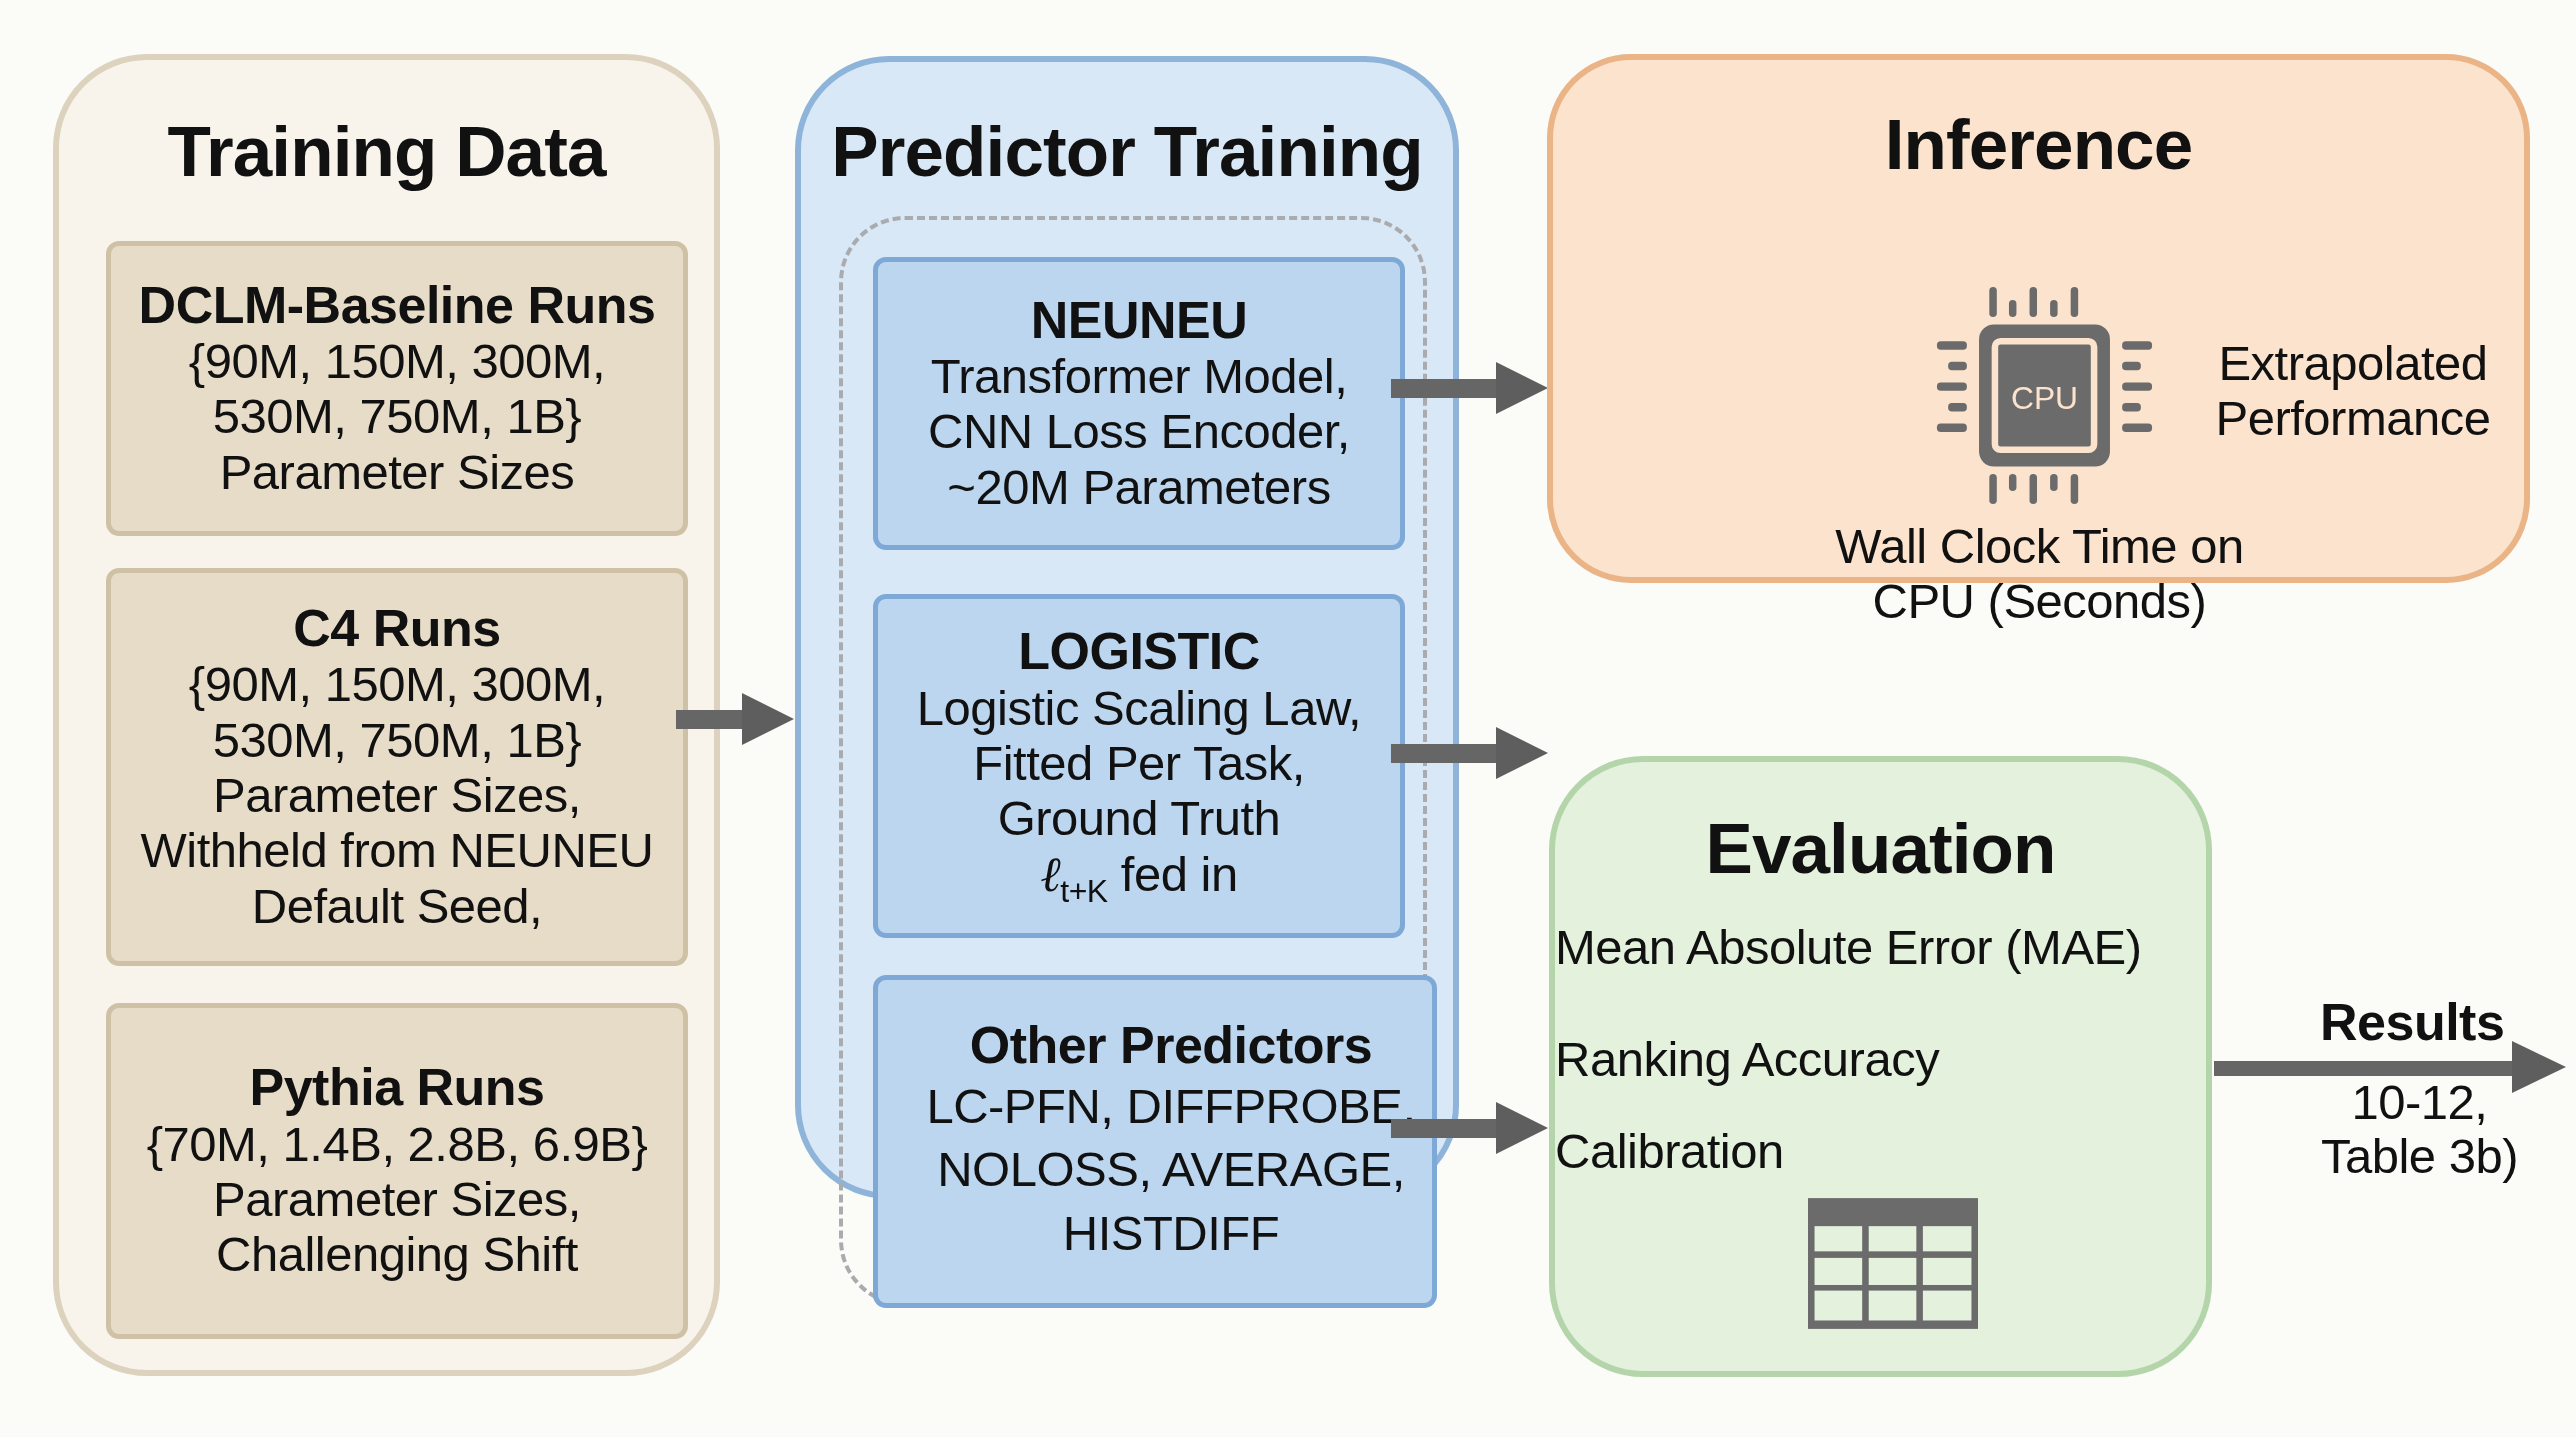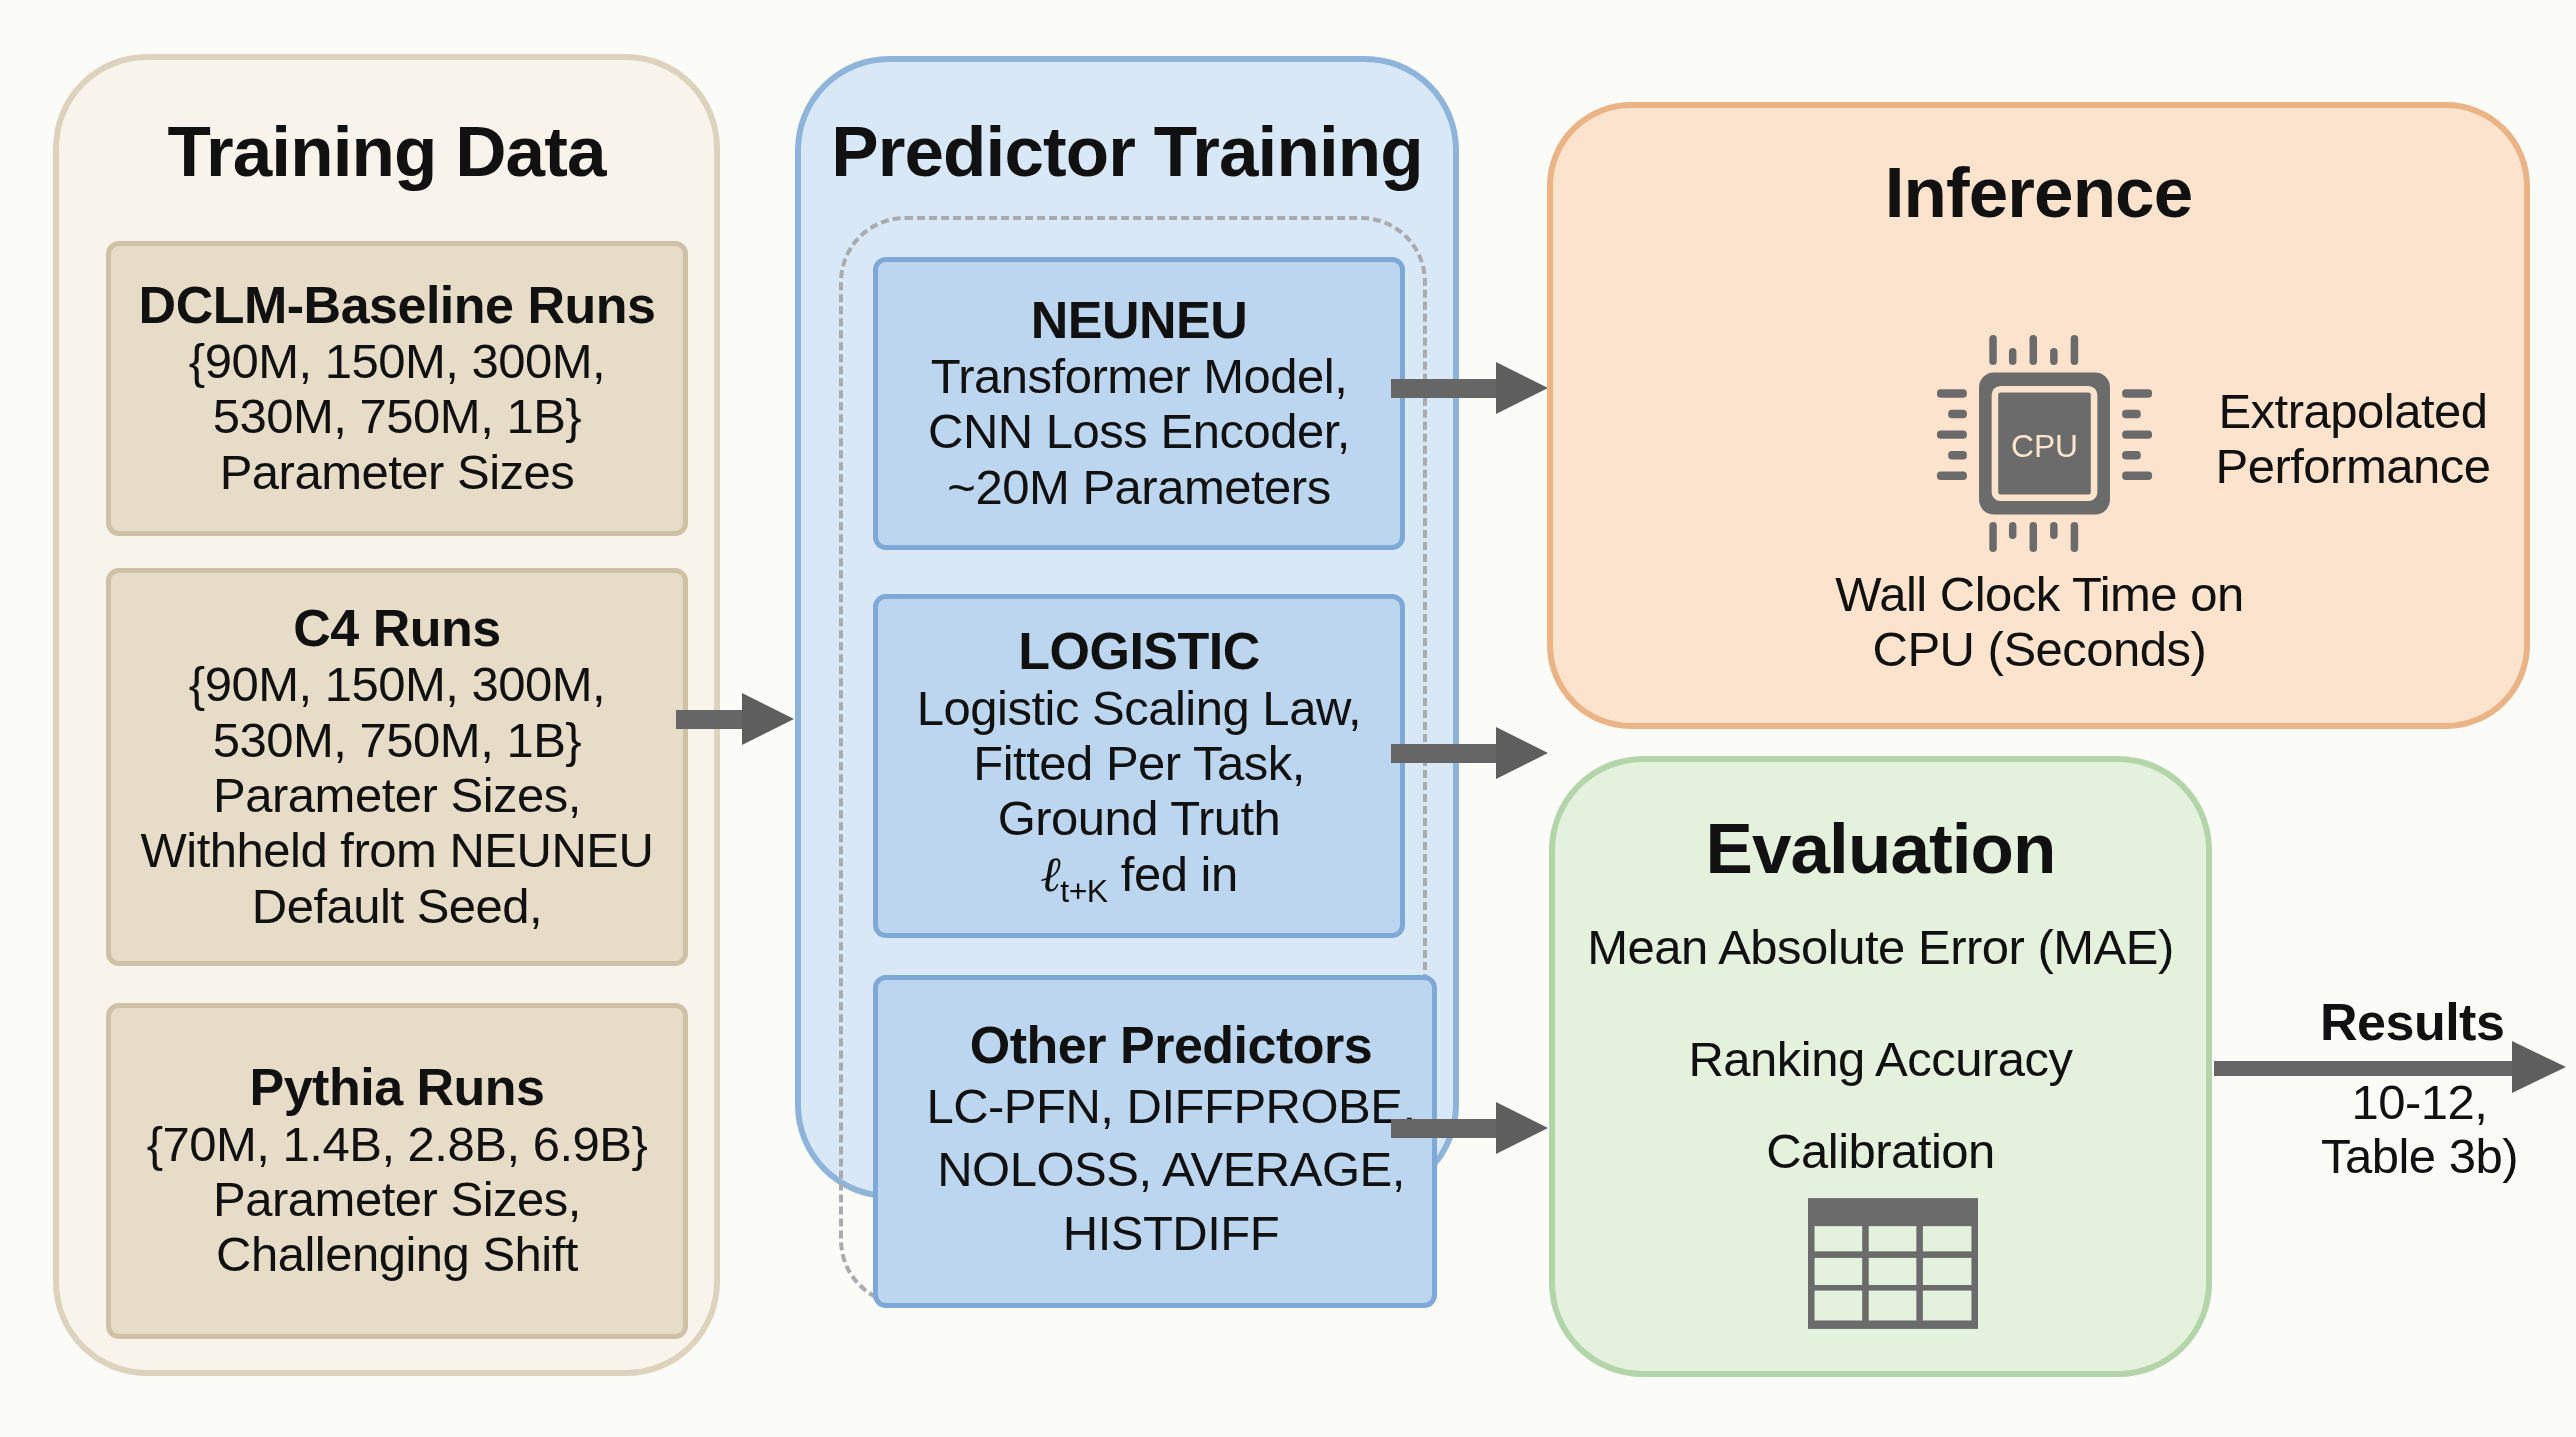--- a/index.html
+++ b/index.html
@@ -28,27 +28,27 @@
   .tan-box { background:#e7dcc7; border-color:#cfc1a6; left:47px; width:572px; }
 
   #predictor { left:795px; top:56px; width:664px; height:1143px; background:#d8e8f6; border-color:#8fb4da; }
   #predictor .panel-title { top:54px; }
   #dashed {
     left:38px; top:154px; width:588px; height:1090px;
     border:4.7px dashed #a9abaf; border-radius:66px;
   }
   .blue-box { background:#bdd6ef; border-color:#7ea8d6; left:72px; width:522px; }
 
-  #inference { left:1547px; top:54px; width:983px; height:627px; background:#fce3cd; border-color:#eab487; border-radius:84px;margin-top:48px; }
+  #inference { left:1547px; top:54px; width:983px; height:529px; background:#fce3cd; border-color:#eab487; border-radius:84px; }
   #inference .panel-title { top:49px; }
   .inf-text { position:absolute; text-align:center; font-size:49px; line-height:1.13; letter-spacing:-0.5px; }
 
   #evaluation { left:1549px; top:756px; width:663px; height:621px; background:#e3f1dd; border-color:#b3d5a9; border-radius:94px; }
   #evaluation .panel-title { top:51px; }
-  .eval-line { position:absolute; left:0; right:0; text-align:center; font-size:49px; letter-spacing:-0.5px; }
+  .eval-line { position:absolute; left:0; right:0; font-size:49px; letter-spacing:-0.5px; }
 
   .arrow { position:absolute; }
   .arrow .shaft { position:absolute; left:0; top:50%; height:19px; margin-top:-9.4px; background:#666; }
   .arrow .head { position:absolute; top:50%; width:0; height:0;
     border-top:26px solid transparent; border-bottom:26px solid transparent; border-left:52px solid #5e5e5e; margin-top:-26px; }
 
   #results-label { position:absolute; font-weight:bold; font-size:52px; letter-spacing:-0.5px; }
   #results-detail { position:absolute; text-align:center; font-size:49px; line-height:1.1; letter-spacing:-0.5px; }
 </style>
 </head>

